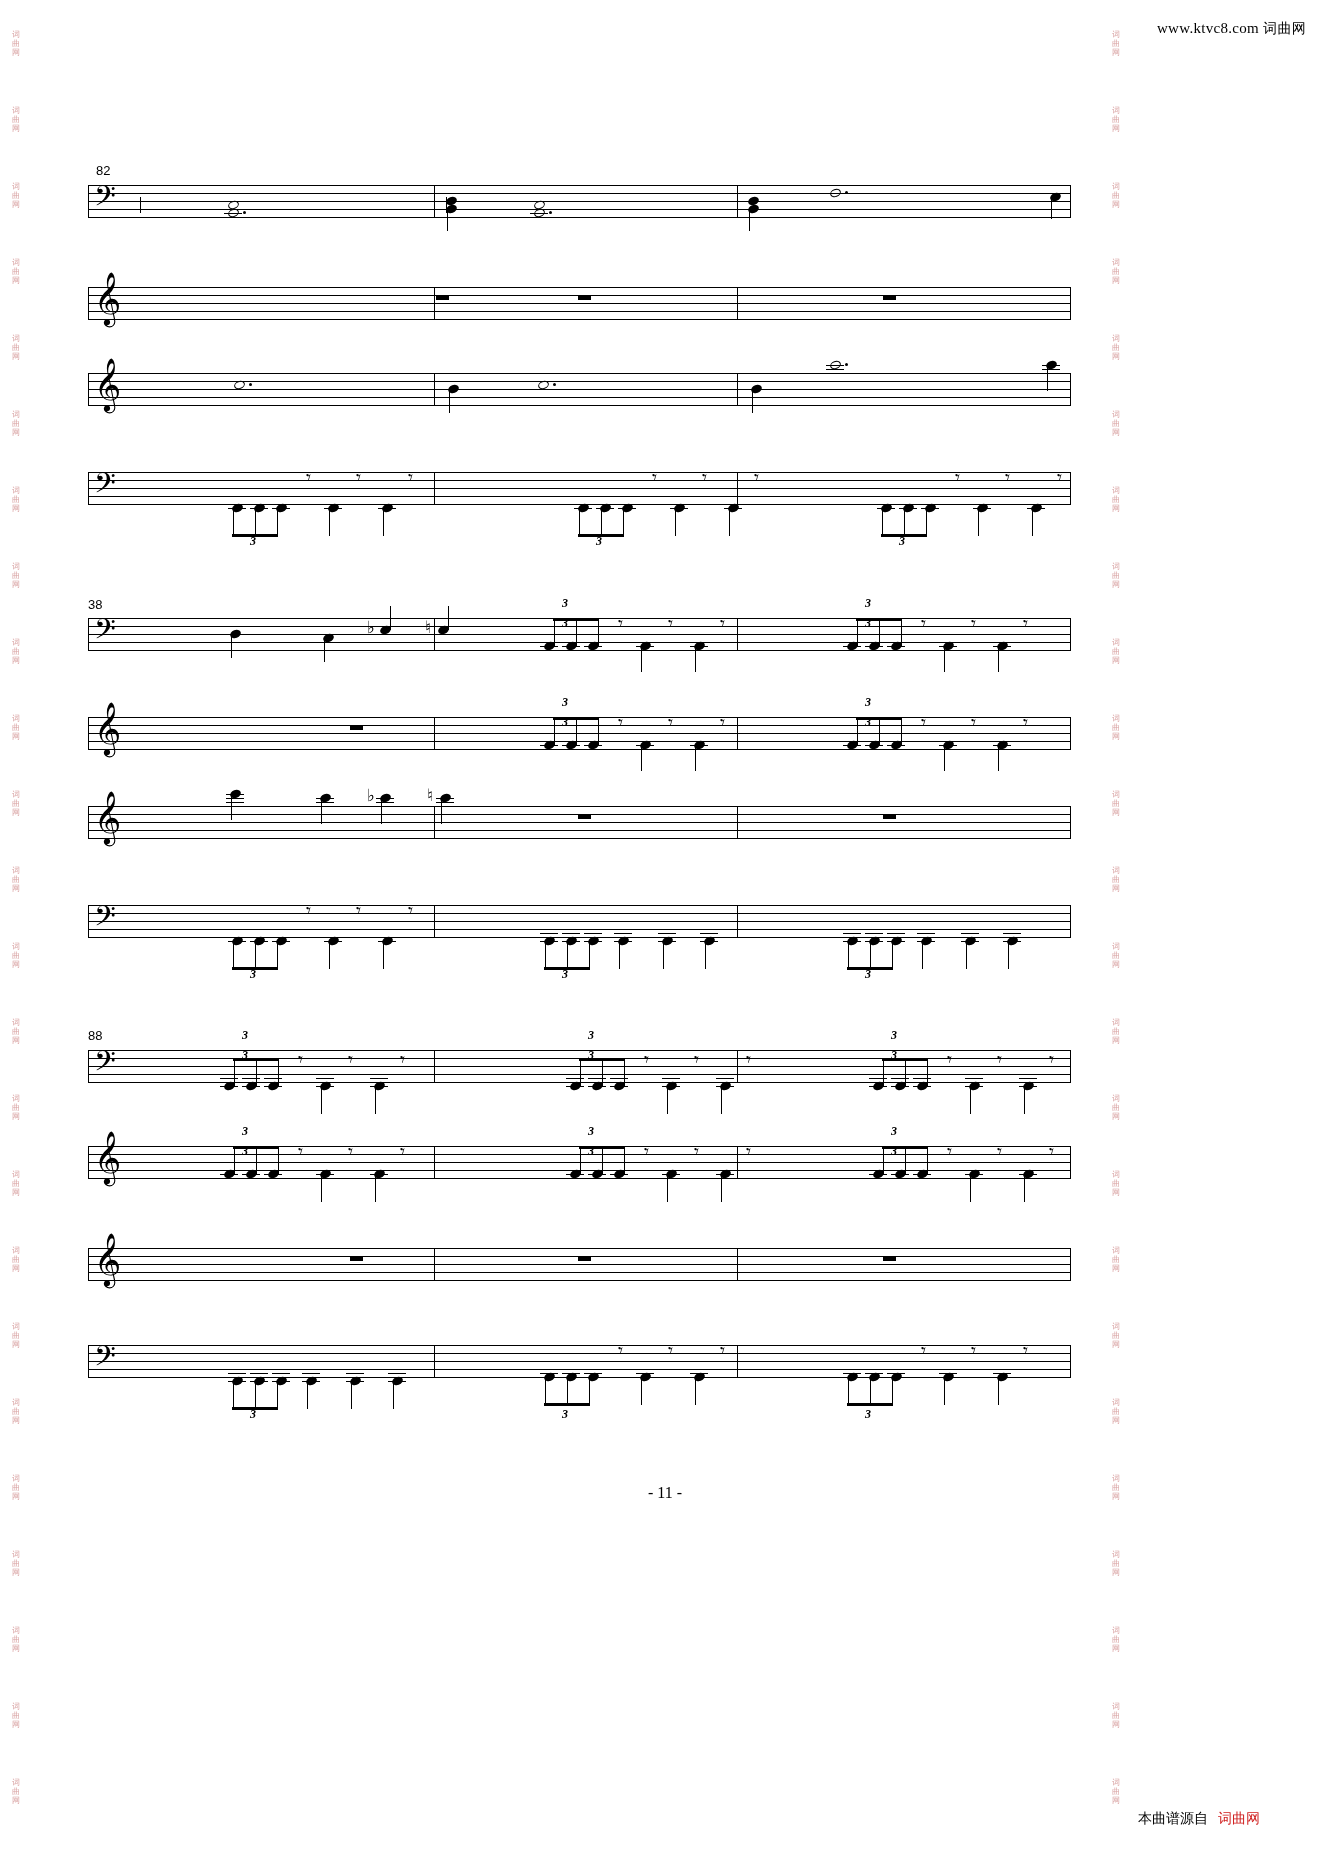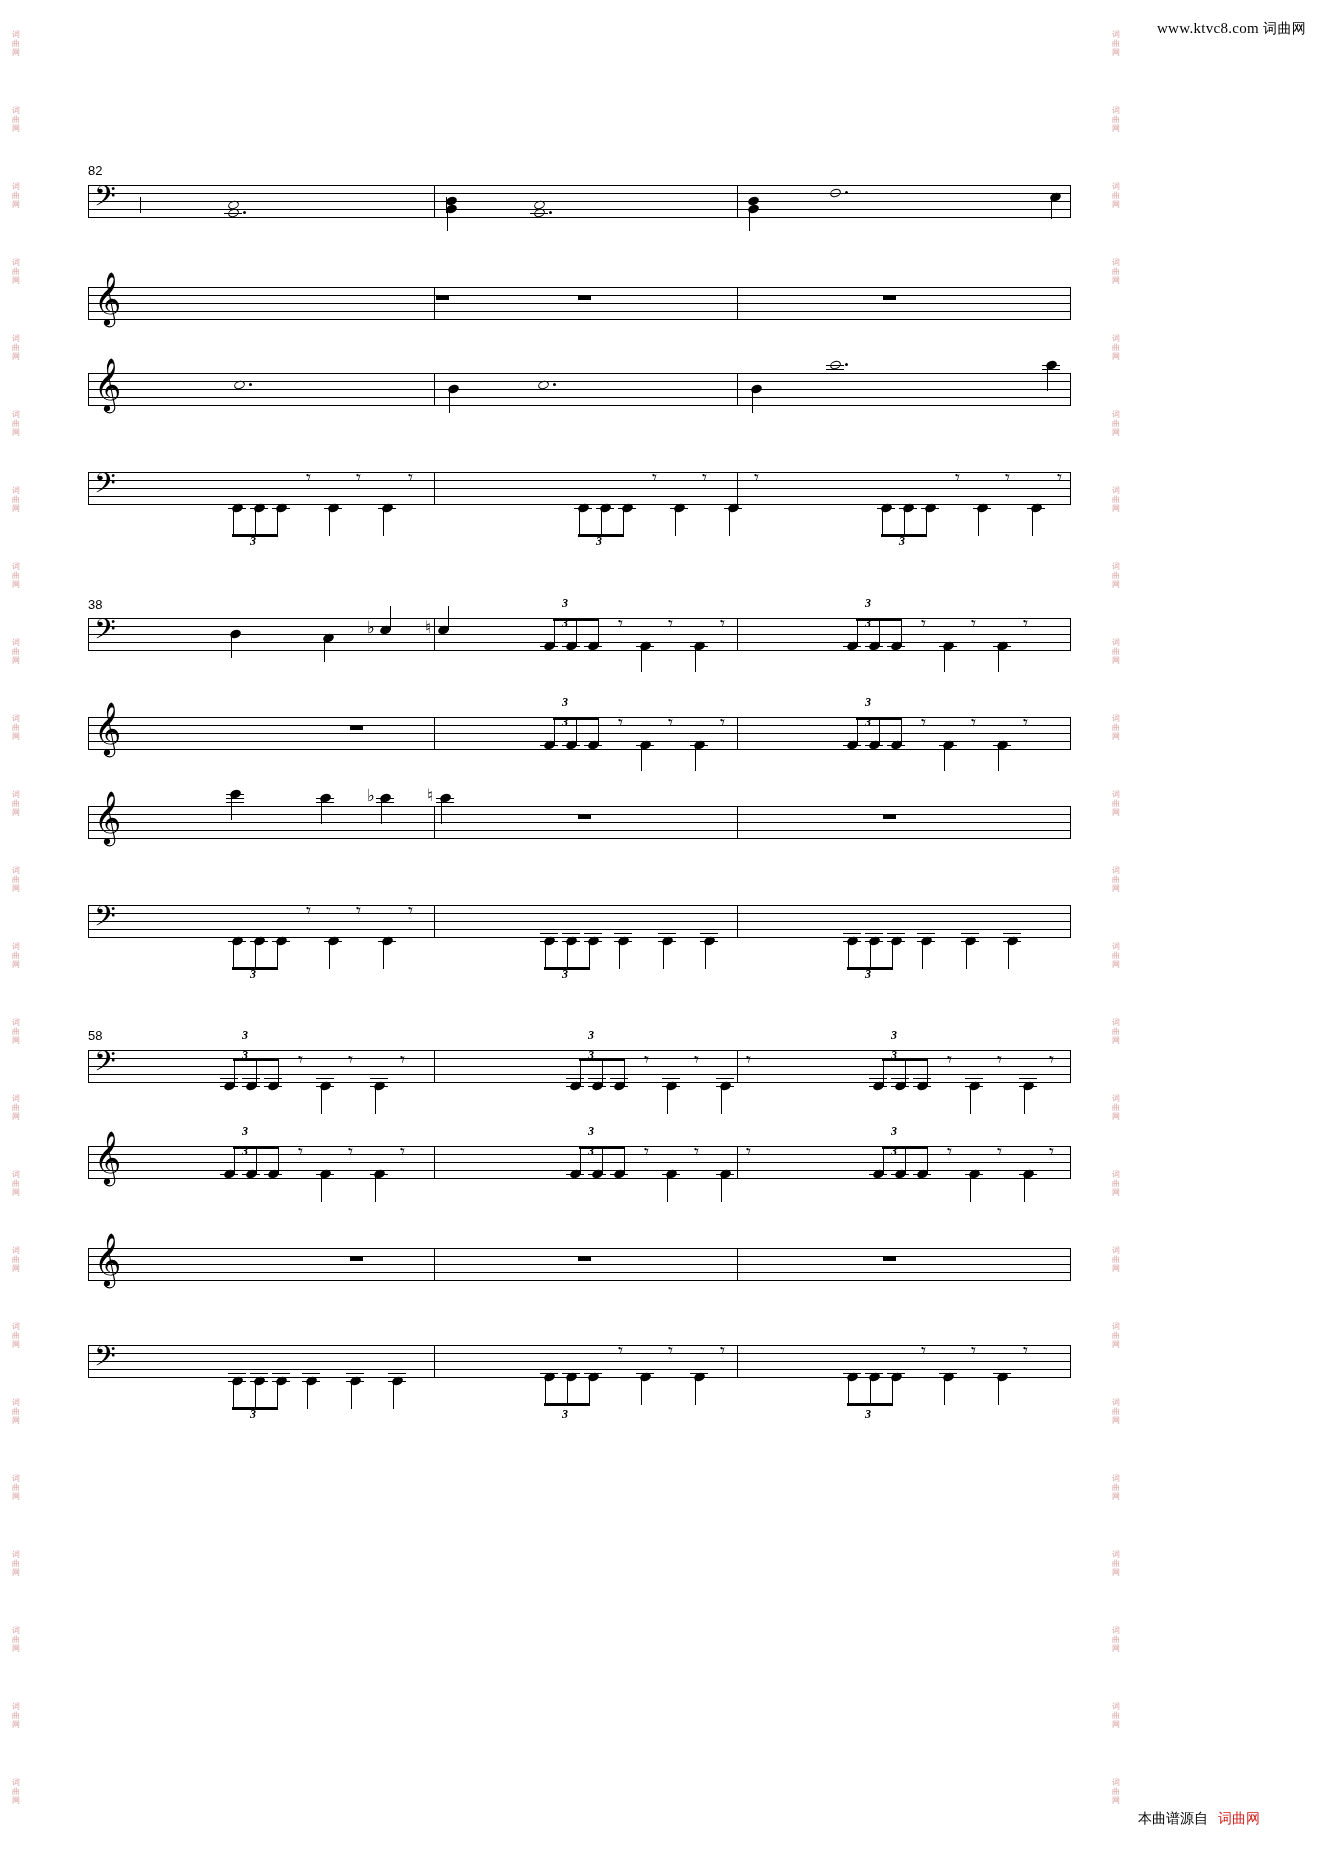--- a/index.html
+++ b/index.html
@@ -235,21 +235,21 @@
       <div class="wm-box" style="top: 1702px;">词<br>曲<br>网</div>
       <div class="wm-box" style="top: 1778px;">词<br>曲<br>网</div>
     </div>
 
   <div class="site-url">
     <span>www.ktvc8.com</span>
     <span class="cn">词曲网</span>
   </div>
 
   <div id="music">
-      <div class="sysnum" style="left: 88px; top: 163px;">82</div>
+      <div class="sysnum" style="left: 96px; top: 163px;">82</div>
       <div class="stave" style="left: 88px; top: 185px; width: 982px;">
         <div class="line"></div>
         <div class="line"></div>
         <div class="line"></div>
         <div class="line"></div>
         <div class="line"></div>
         <div class="barline" style="left: 0px;"></div>
         <div class="barline" style="left: 346px;"></div>
         <div class="barline" style="left: 649px;"></div>
         <div class="barline" style="left: 982px;"></div>
@@ -672,21 +672,21 @@
         <div class="ledger" style="left: 829px; top: 28px;"></div>
         <div class="ledger" style="left: 829px; top: 32px;"></div>
         <div class="ledger" style="left: 829px; top: 36px;"></div>
         <div class="ledger" style="left: 873px; top: 28px;"></div>
         <div class="ledger" style="left: 873px; top: 32px;"></div>
         <div class="ledger" style="left: 873px; top: 36px;"></div>
         <div class="ledger" style="left: 915px; top: 28px;"></div>
         <div class="ledger" style="left: 915px; top: 32px;"></div>
         <div class="ledger" style="left: 915px; top: 36px;"></div>
       </div>
-      <div class="sysnum" style="left: 88px; top: 1028px;">58</div>
+      <div class="sysnum" style="left: 88px; top: 1028px;">88</div>
       <div class="stave" style="left: 88px; top: 1050px; width: 982px;">
         <div class="line"></div>
         <div class="line"></div>
         <div class="line"></div>
         <div class="line"></div>
         <div class="line"></div>
         <div class="barline" style="left: 0px;"></div>
         <div class="barline" style="left: 346px;"></div>
         <div class="barline" style="left: 649px;"></div>
         <div class="barline" style="left: 982px;"></div>
@@ -979,17 +979,18 @@
         <div class="ledger" style="left: 777px; top: 32px;"></div>
         <div class="ledger" style="left: 799px; top: 28px;"></div>
         <div class="ledger" style="left: 799px; top: 32px;"></div>
         <div class="ledger" style="left: 851px; top: 28px;"></div>
         <div class="ledger" style="left: 851px; top: 32px;"></div>
         <div class="ledger" style="left: 905px; top: 28px;"></div>
         <div class="ledger" style="left: 905px; top: 32px;"></div>
       </div>
     </div>
 
+  <div class="page-number">- 11 -</div>
   <div class="footer-note">
     <span>本曲谱源自</span><span class="brand">词曲网</span>
   </div>
 
 </div>
 
 </body></html>

